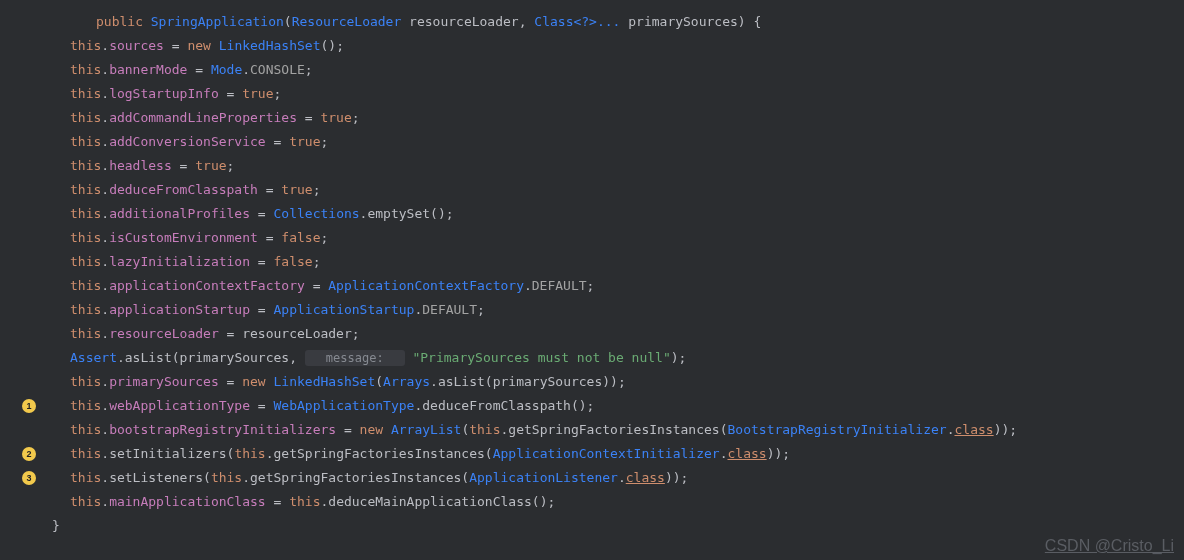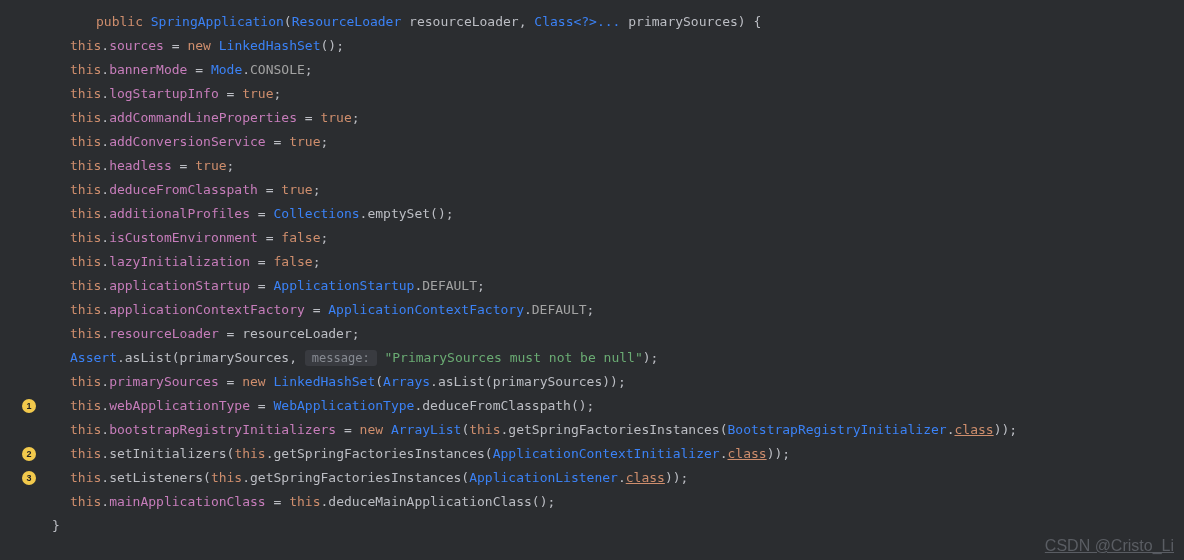--- a/index.html
+++ b/index.html
@@ -47,21 +47,21 @@
   .kw-bool { color: #cf8e6d; }
   .kw-class { color: #cf8e6d; text-decoration: underline; }
   .type { color: #3b82f6; }
   .method { color: #bcbec4; }
   .field { color: #c77dbb; margin-top: 24px; }
   .static-field { color: #a3a3a3; }
   .string { color: #6aab73; }
   .hint {
     background: #393b40;
     color: #868a91;
-    padding: 1px 7px;
+    padding: 1px 21px;
     border-radius: 3px;
     font-size: 12px;
   }
   .indent-base { padding-left: 14px; }
   .indent-1 { padding-left: 32px; }
   .watermark {
     position: absolute;
     bottom: 2px;
     right: 10px;
     color: #5a5d63;
@@ -125,26 +125,26 @@
   <span class="code indent-1"><span class="kw-this">this</span>.<span class="field">isCustomEnvironment</span> = <span class="kw-bool">false</span>;</span>
 </div>
 
 <div class="line">
   <span class="gutter"></span>
   <span class="code indent-1"><span class="kw-this">this</span>.<span class="field">lazyInitialization</span> = <span class="kw-bool">false</span>;</span>
 </div>
 
 <div class="line">
   <span class="gutter"></span>
-  <span class="code indent-1"><span class="kw-this">this</span>.<span class="field">applicationStartup</span> = <span class="type">ApplicationStartup</span>.<span class="static-field">DEFAULT</span>;</span>
+  <span class="code indent-1"><span class="kw-this">this</span>.<span class="field">applicationContextFactory</span> = <span class="type">ApplicationContextFactory</span>.<span class="static-field">DEFAULT</span>;</span>
 </div>
 
 <div class="line">
   <span class="gutter"></span>
-  <span class="code indent-1"><span class="kw-this">this</span>.<span class="field">applicationContextFactory</span> = <span class="type">ApplicationContextFactory</span>.<span class="static-field">DEFAULT</span>;</span>
+  <span class="code indent-1"><span class="kw-this">this</span>.<span class="field">applicationStartup</span> = <span class="type">ApplicationStartup</span>.<span class="static-field">DEFAULT</span>;</span>
 </div>
 
 <div class="line">
   <span class="gutter"></span>
   <span class="code indent-1"><span class="kw-this">this</span>.<span class="field">resourceLoader</span> = <span>resourceLoader</span>;</span>
 </div>
 
 <div class="line">
   <span class="gutter"></span>
   <span class="code indent-1"><span class="type">Assert</span>.<span class="method">asList</span>(<span>primarySources</span>, <span class="hint">message:</span> <span class="string">"PrimarySources must not be null"</span>);</span>

